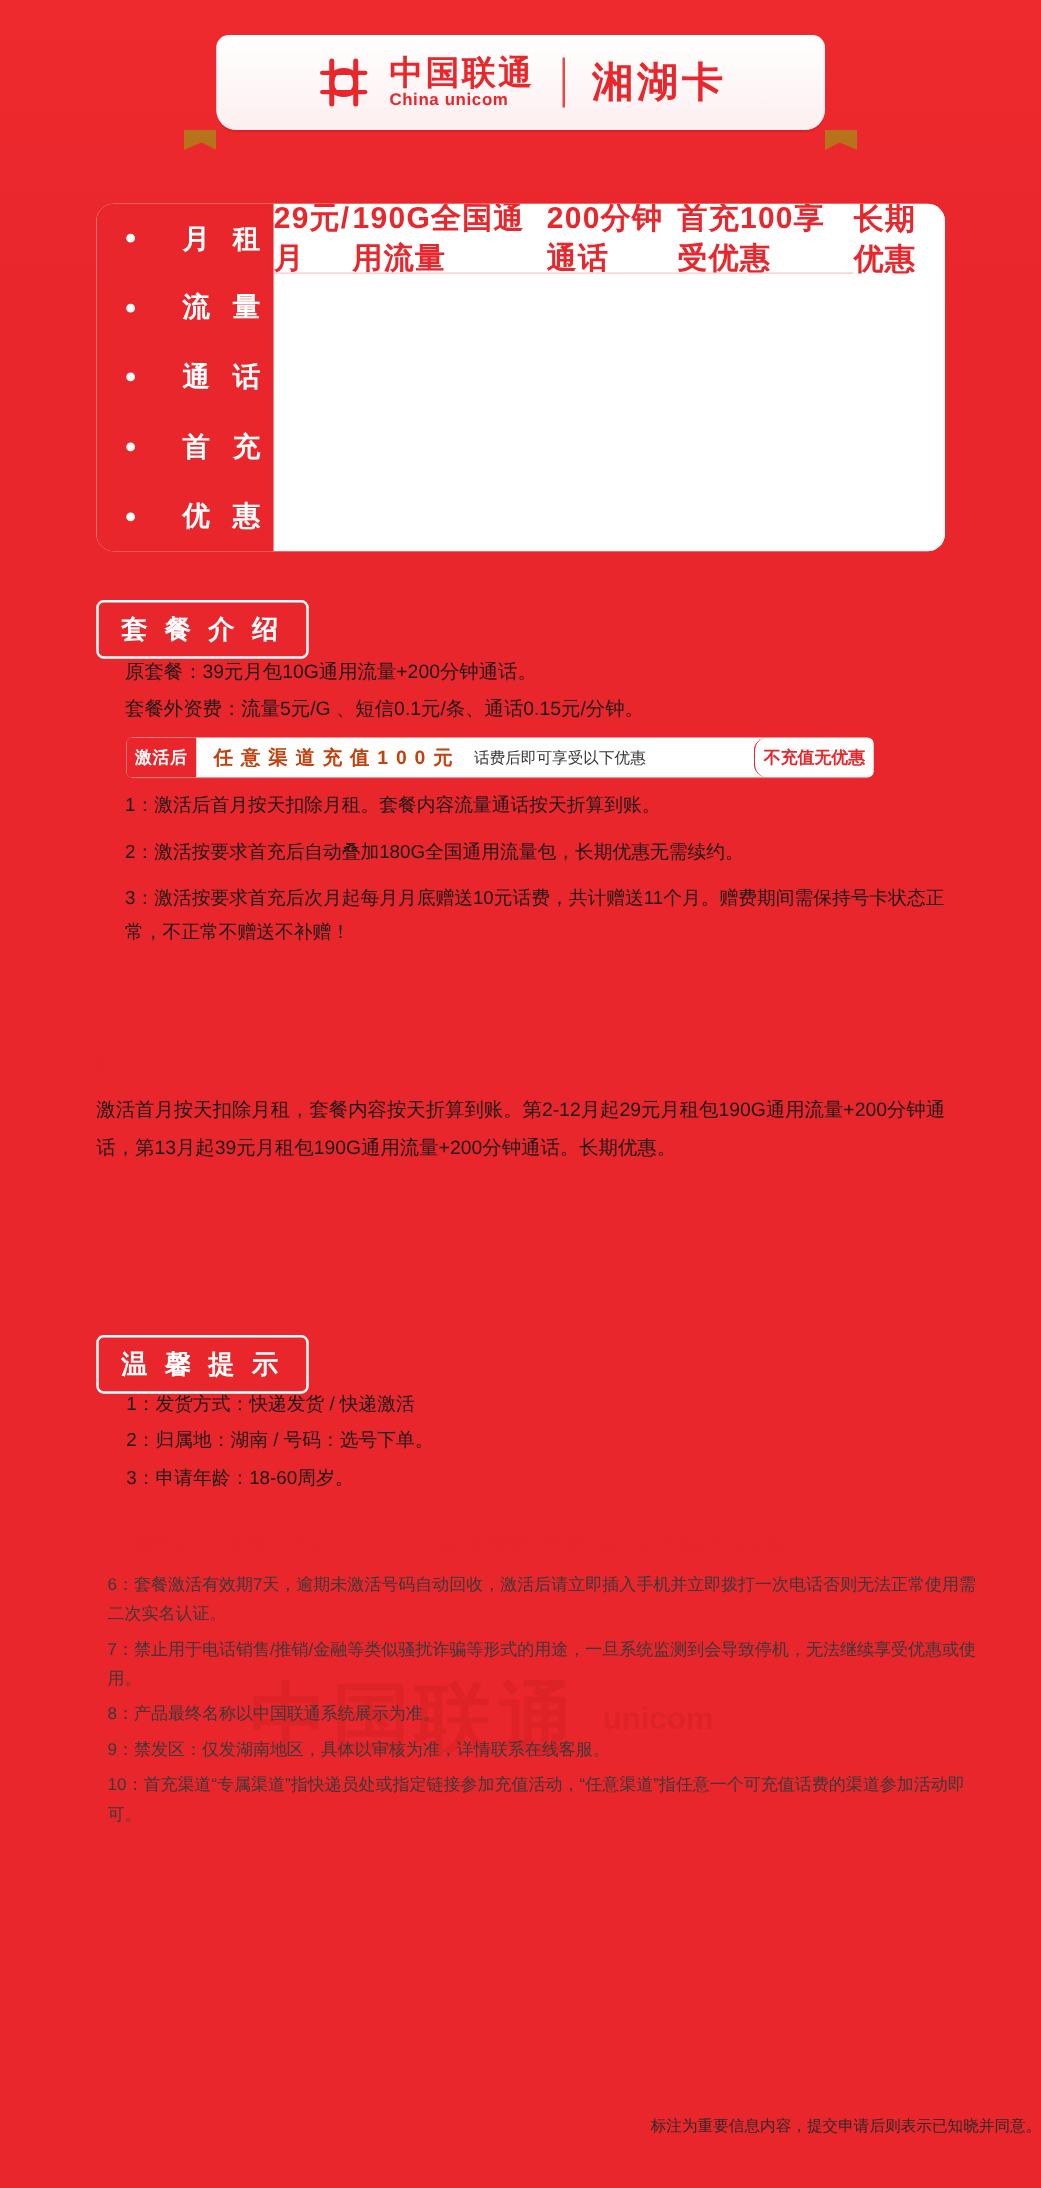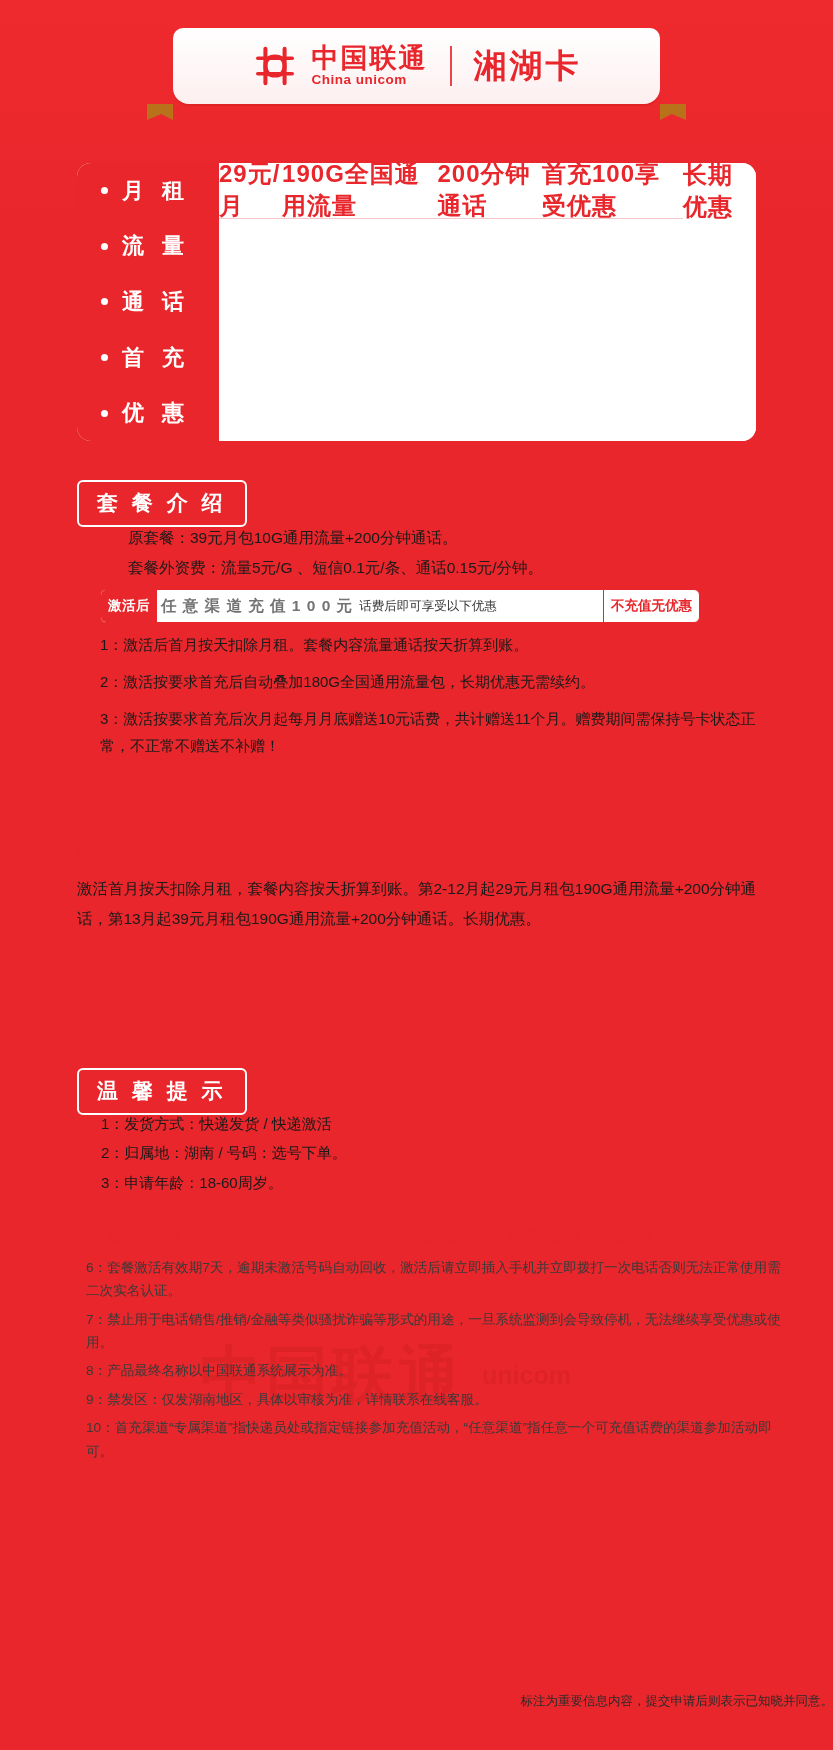--- a/index.html
+++ b/index.html
@@ -71,21 +71,21 @@
   }
   .spec-left {
     width:142px; background:#e8262b; flex:0 0 auto;
     display:flex; flex-direction:column;
   }
   .spec-right {
     flex:1 1 auto; background:#fff;
     display:flex; flex-direction:row;
   }
   .spec-row-l, .spec-row-r { height:55.6px; display:flex; align-items:center; }
-  .spec-row-l { color:#fff; font-size:22px; font-weight:bold; letter-spacing:6px; padding-left:24px; }
+  .spec-row-l { color:#fff; font-size:22px; font-weight:bold; letter-spacing:6px; padding-left:24px;gap:24px; }
   .spec-row-l .dot {
     width:7px;height:7px;border-radius:50%;background:#fff;margin-right:14px;flex:0 0 auto;
   }
   .spec-row-r {
     justify-content:center; color:#e8262b; font-size:24px; font-weight:bold;
     border-bottom:1px solid #f4c9cb; letter-spacing:1px;
   }
   .spec-row-r:last-child { border-bottom:none; }
 
   
@@ -95,38 +95,38 @@
     padding:7px 18px 8px 18px; border-radius:6px;
     border:2px solid #fff;
   }
   .sec1 { position:absolute; left:77px; top:480px;border-radius:20px; }
   .sec2 { position:absolute; left:77px; top:1068px; }
 
   
   .intro { position:absolute; left:77px; top:526px; width:680px; }
   .bullet-line {
     display:flex; align-items:flex-end; font-size:15.5px; color:#1a1a1a;
-    margin-bottom:7px; line-height:1.5;gap:28px;
+    margin-bottom:7px; line-height:1.5;
   }
   .bullet-line .bdot {
     width:6px;height:6px;border-radius:50%;background:#e8262b;
     margin:8px 9px 0 8px; flex:0 0 auto;
   }
   .notice {
     position:absolute; left:100px; top:589px; width:600px; height:34px;
     border:1.5px solid #e8262b; border-radius:6px; background:#fff;
     display:flex; align-items:center; overflow:hidden;text-align:right;
   }
   .notice .n1 { background:#e8262b;color:#fff;font-size:13.5px;font-weight:bold;
     padding:0 7px; height:100%; display:flex;align-items:center; letter-spacing:.5px;}
-  .notice .n2 { color:#737373; font-size:15.5px; font-weight:bold; padding:0 4px; letter-spacing:1px;}
+  .notice .n2 { color:#c2410c; font-size:15.5px; font-weight:bold; padding:0 14px; letter-spacing:1px;}
   .notice .n3 { color:#333; font-size:12.5px; padding:0 2px; }
   .notice .n5 { margin-left:auto; color:#e8262b;font-size:13.5px;font-weight:bold;
     border-left:1.5px solid #e8262b; padding:0 7px; height:100%;
-    display:flex;align-items:center;}
+    display:flex;align-items:center;border-radius:11px;}
 
   .num-list { position:absolute; left:100px; top:631px; width:660px; }
   .num-item { font-size:15px; color:#1a1a1a; line-height:1.85; margin-bottom:9px; }
 
   .summary-title {
     position:absolute; left:77px; top:840px;
     font-size:16.5px; font-weight:bold; color:#e8262b;
   }
   .summary-body {
     position:absolute; left:77px; top:874px; width:690px;

